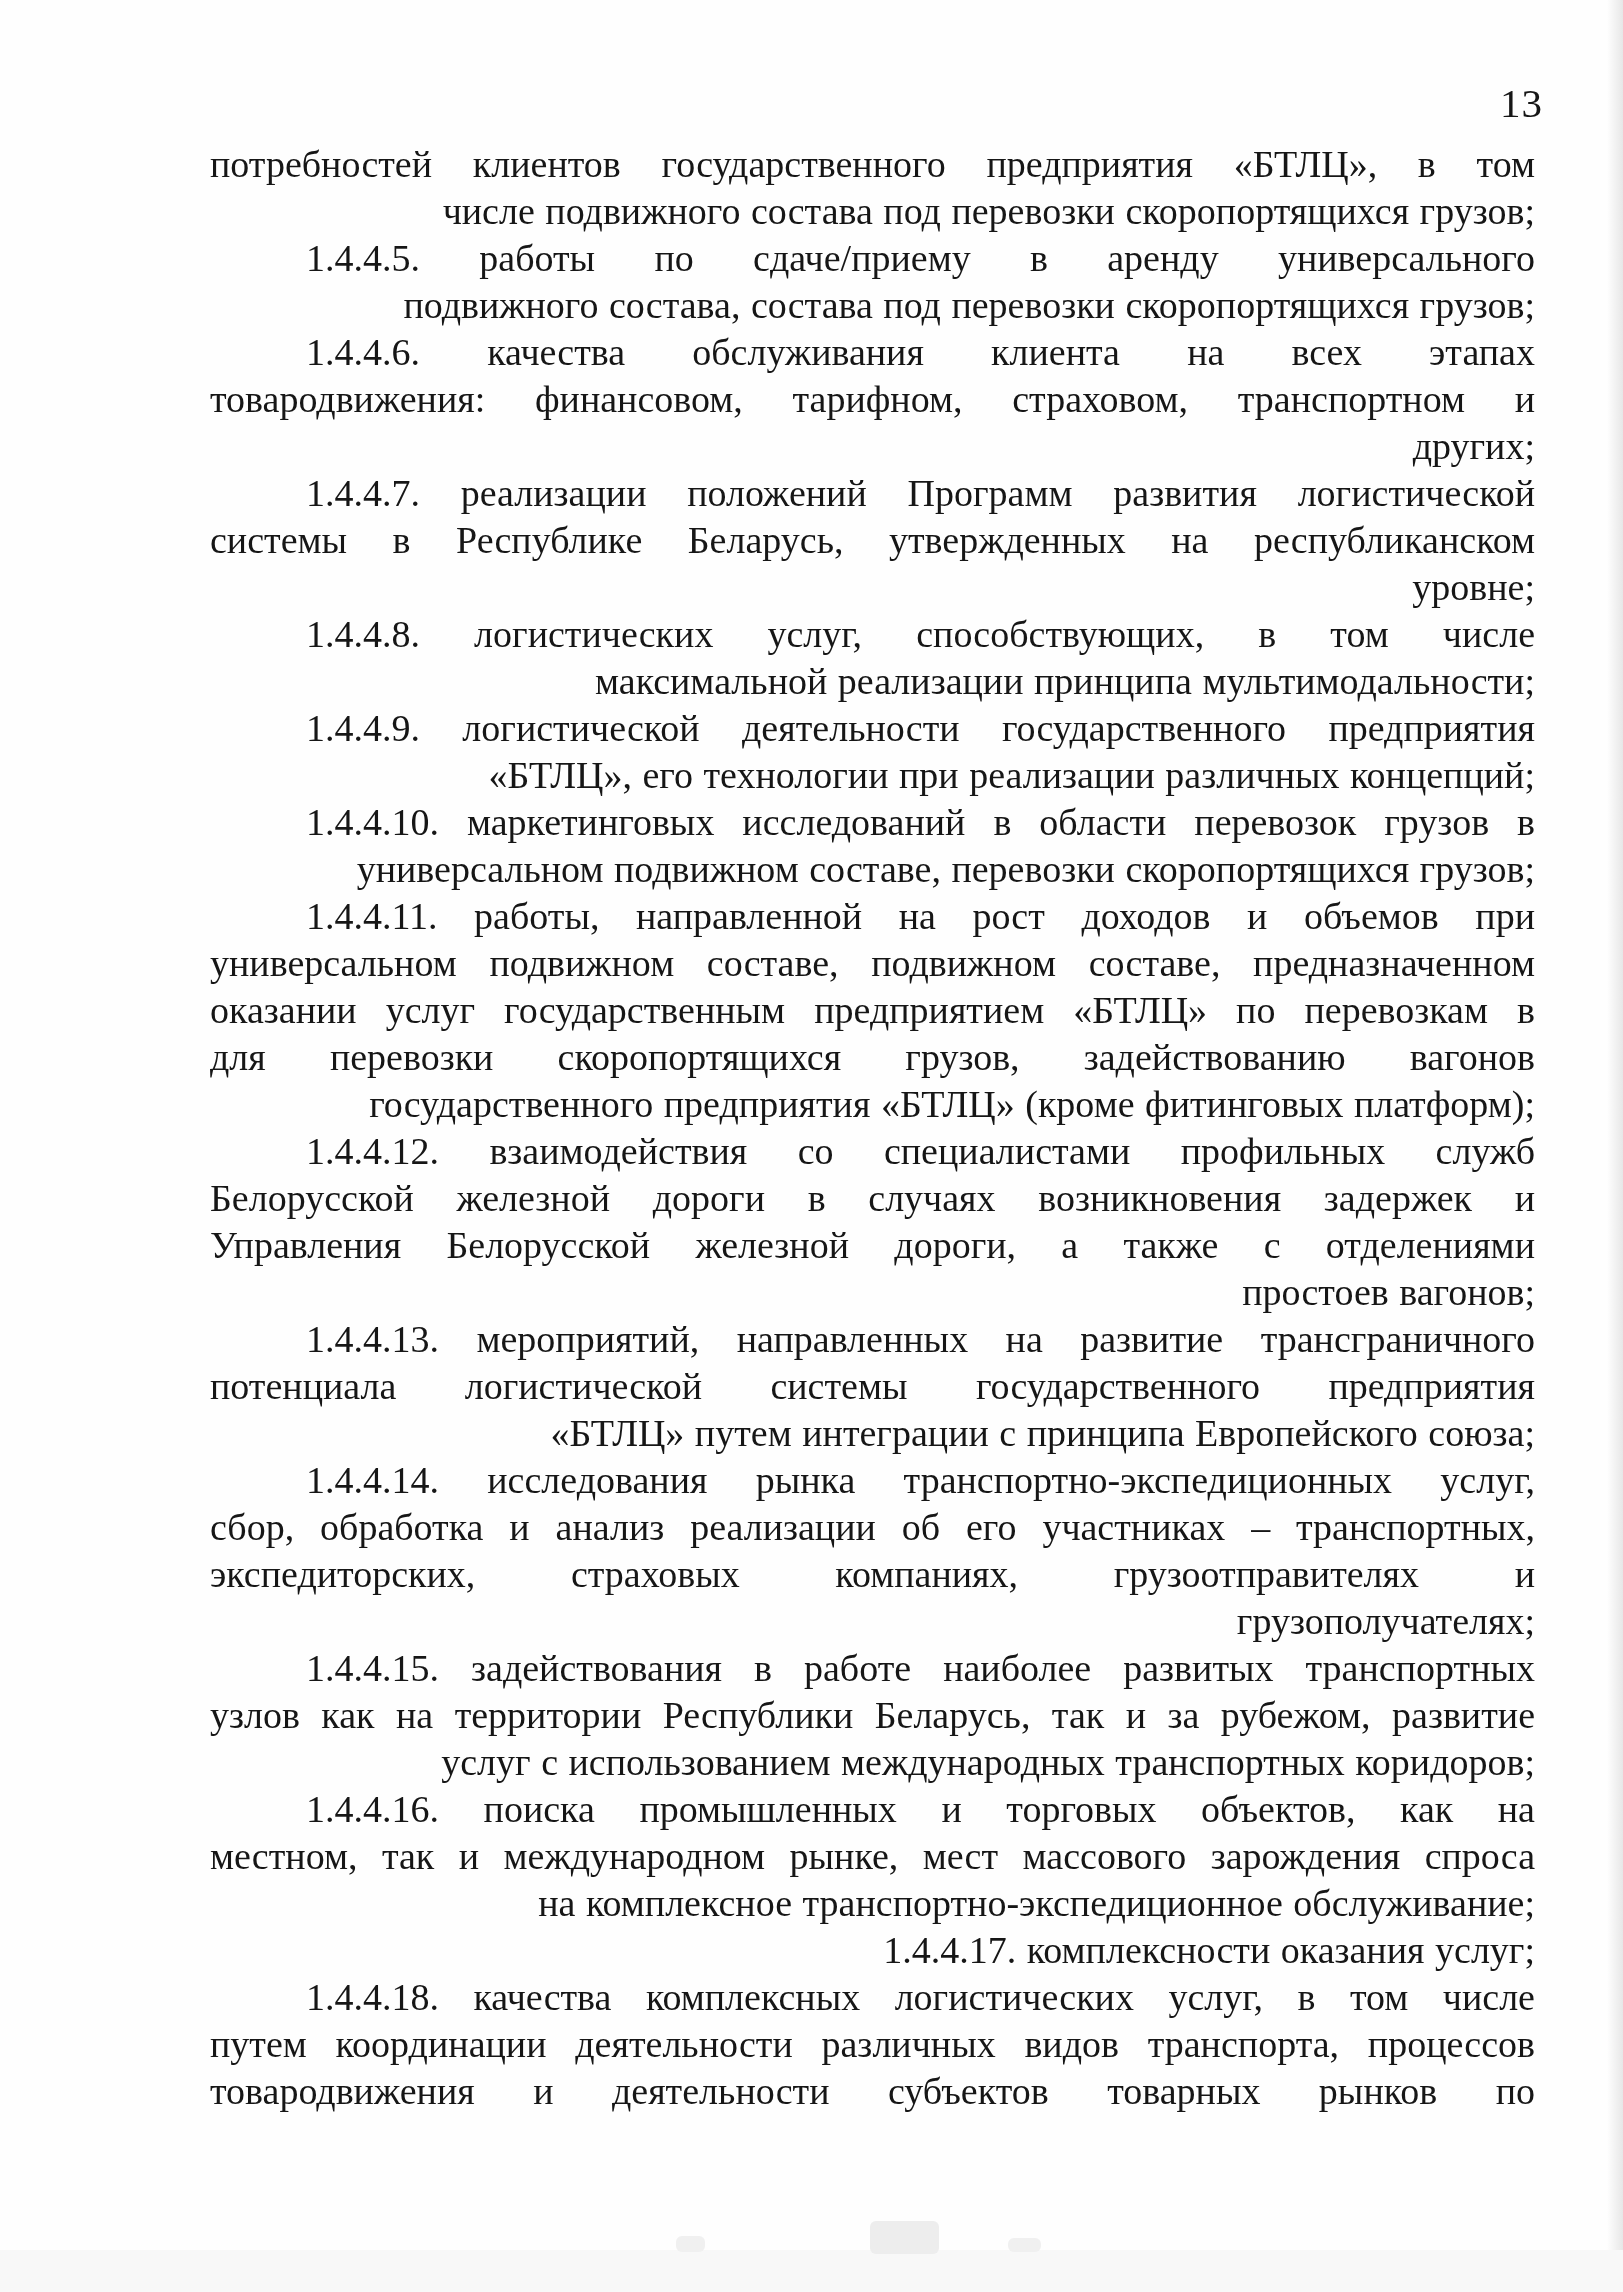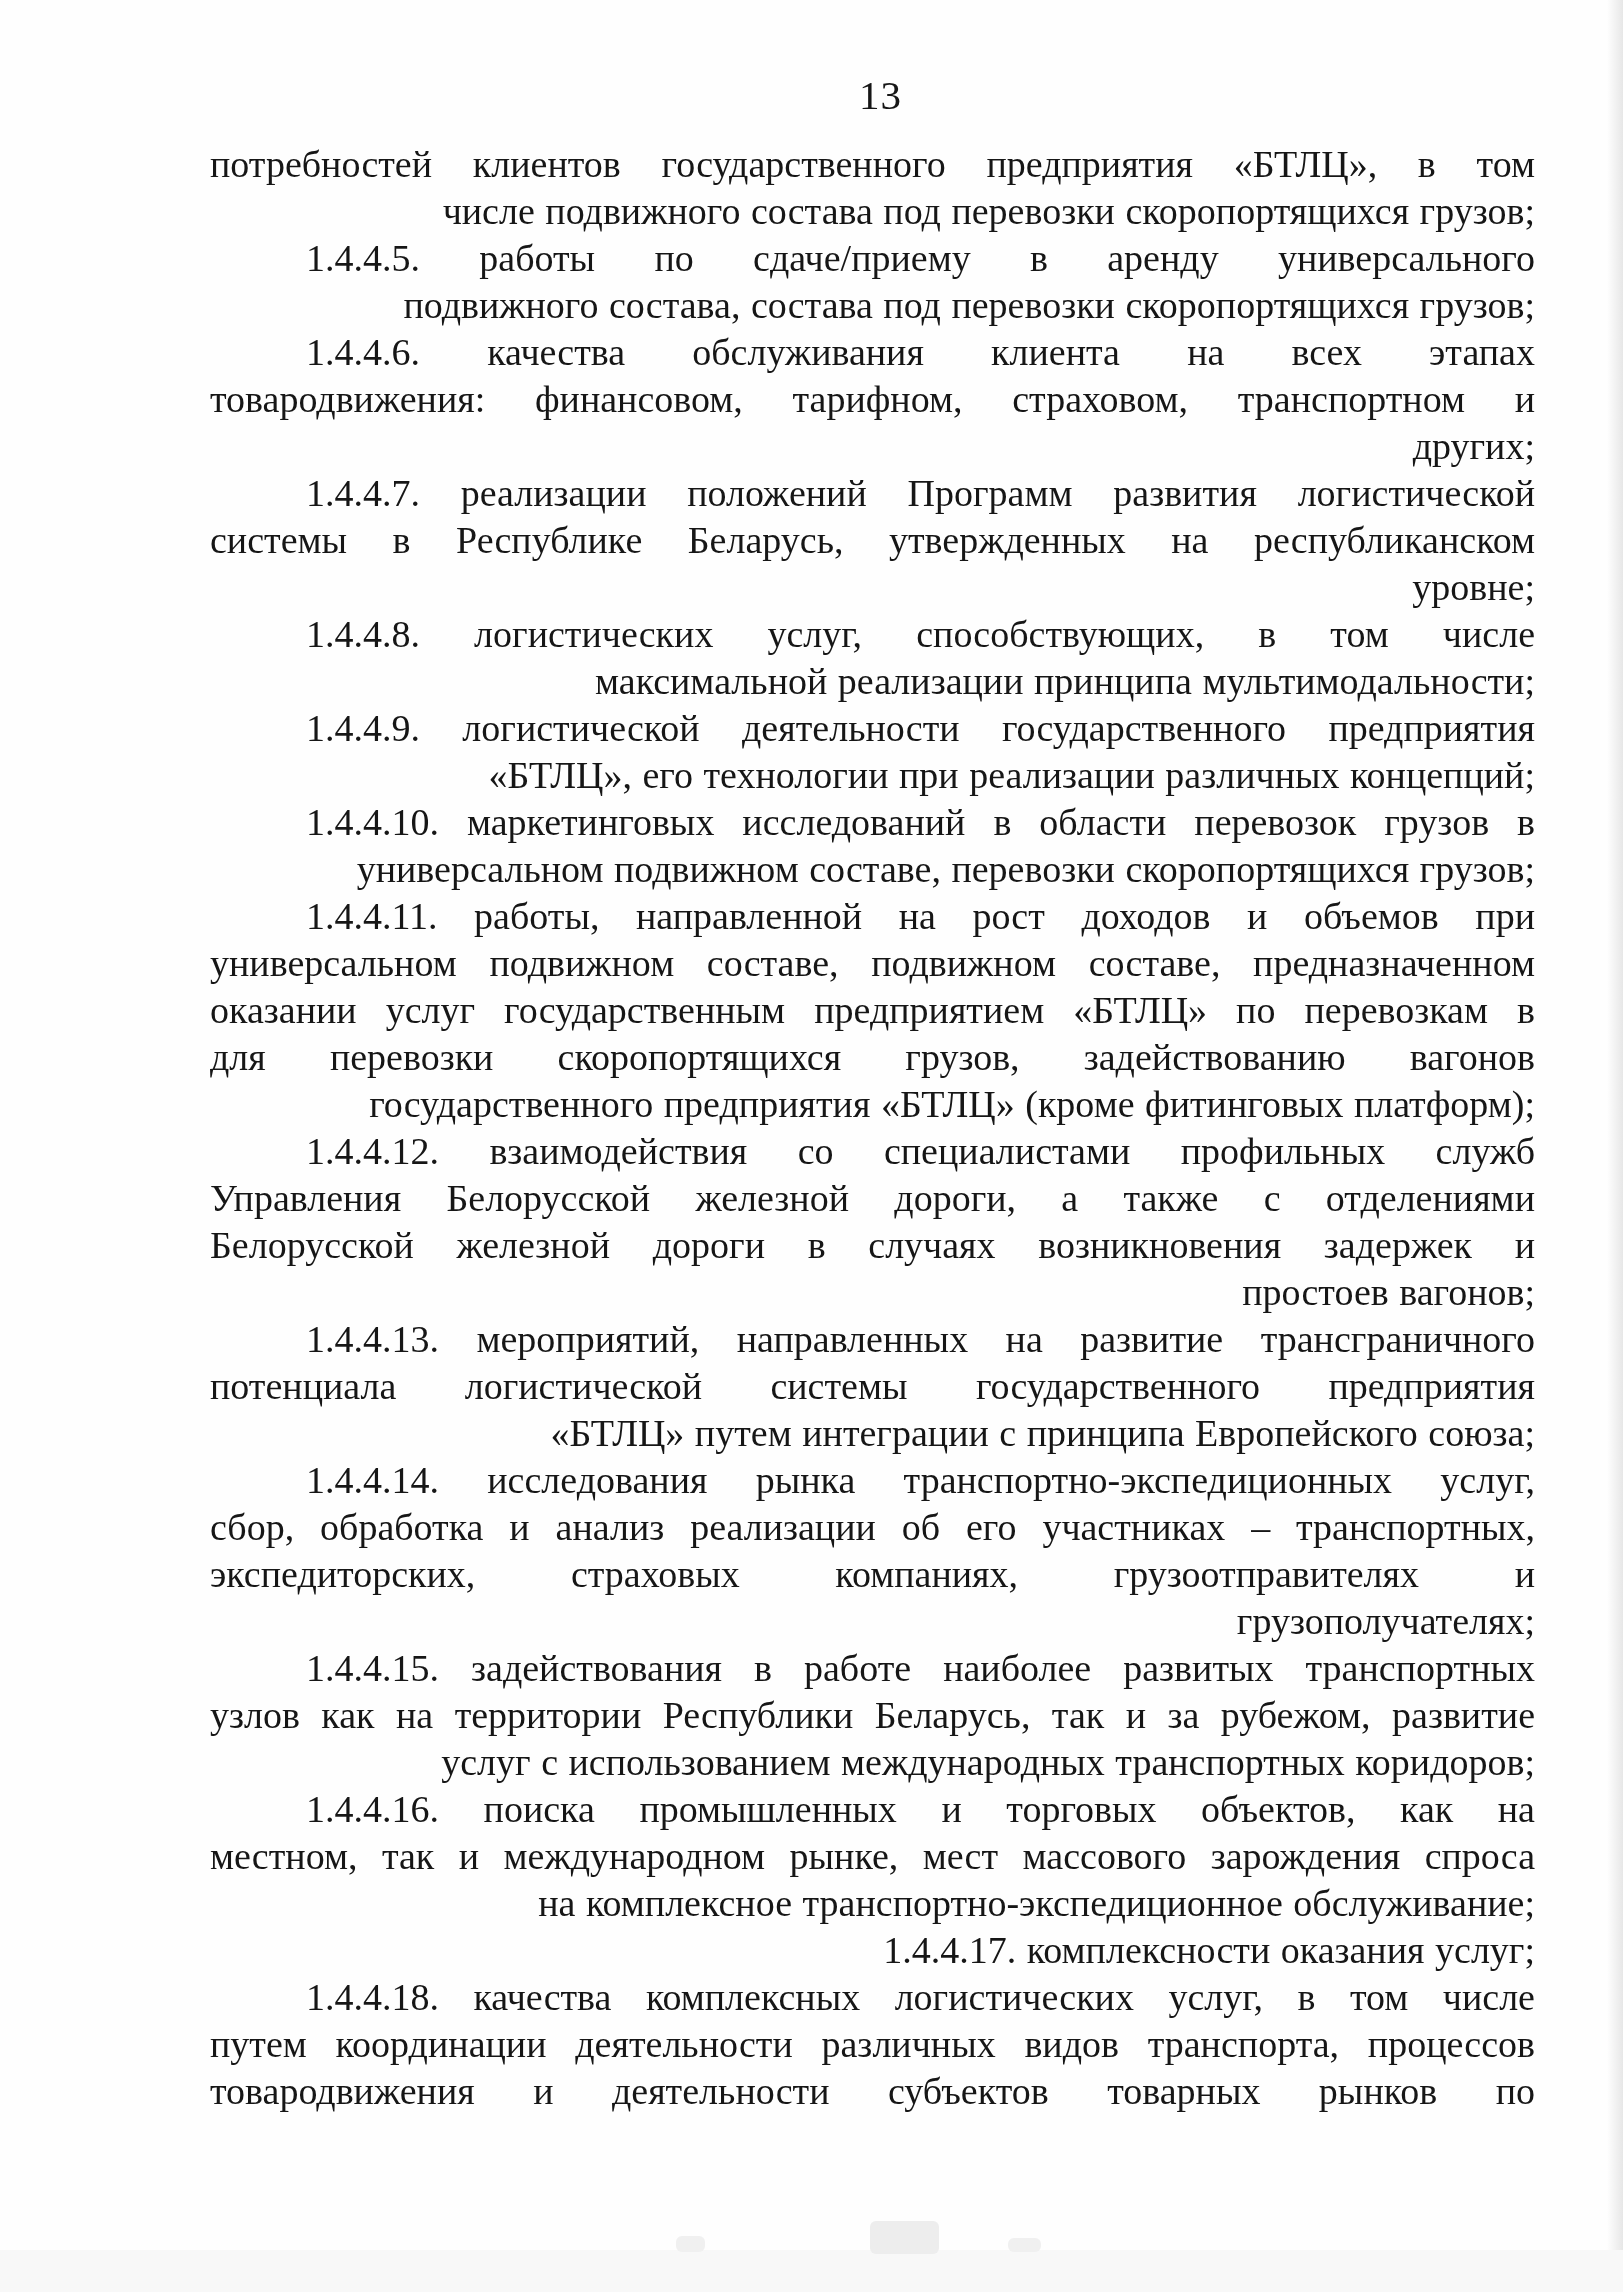--- a/index.html
+++ b/index.html
@@ -15,24 +15,24 @@
     font-family: "Liberation Serif", "DejaVu Serif", serif;
     color: #161616;
   }
   .page {
     position: absolute;
     inset: 0;
     background: #fefefe;
   }
   .page-number {
     position: absolute;
-    top: 72px;
+    top: 80px;
     left: 218px;
     width: 1325px;
-    text-align: center;
+    text-align: right;
     font-size: 41px;
     line-height: 47px;
     letter-spacing: 1px;
   }
   .text-block {
     position: absolute;
     top: 141px;
     left: 210px;
     width: 1325px;
     font-size: 38px;
@@ -102,22 +102,22 @@
       <div class="line ind j">1.4.4.9. логистической деятельности государственного предприятия</div>
       <div class="line">«БТЛЦ», его технологии при реализации различных концепций;</div>
       <div class="line ind j">1.4.4.10. маркетинговых исследований в области перевозок грузов в</div>
       <div class="line">универсальном подвижном составе, перевозки скоропортящихся грузов;</div>
       <div class="line ind j">1.4.4.11. работы, направленной на рост доходов и объемов при</div>
       <div class="line j">универсальном подвижном составе, подвижном составе, предназначенном</div>
       <div class="line j">оказании услуг государственным предприятием «БТЛЦ» по перевозкам в</div>
       <div class="line j">для перевозки скоропортящихся грузов, задействованию вагонов</div>
       <div class="line">государственного предприятия «БТЛЦ» (кроме фитинговых платформ);</div>
       <div class="line ind j">1.4.4.12. взаимодействия со специалистами профильных служб</div>
+      <div class="line j">Белорусской железной дороги в случаях возникновения задержек и</div>
       <div class="line j">Управления Белорусской железной дороги, а также с отделениями</div>
-      <div class="line j">Белорусской железной дороги в случаях возникновения задержек и</div>
       <div class="line">простоев вагонов;</div>
       <div class="line ind j">1.4.4.13. мероприятий, направленных на развитие трансграничного</div>
       <div class="line j">потенциала логистической системы государственного предприятия</div>
       <div class="line">«БТЛЦ» путем интеграции с принципа Европейского союза;</div>
       <div class="line ind j">1.4.4.14. исследования рынка транспортно-экспедиционных услуг,</div>
       <div class="line j">сбор, обработка и анализ реализации об его участниках – транспортных,</div>
       <div class="line j">экспедиторских, страховых компаниях, грузоотправителях и</div>
       <div class="line">грузополучателях;</div>
       <div class="line ind j">1.4.4.15. задействования в работе наиболее развитых транспортных</div>
       <div class="line j">узлов как на территории Республики Беларусь, так и за рубежом, развитие</div>

